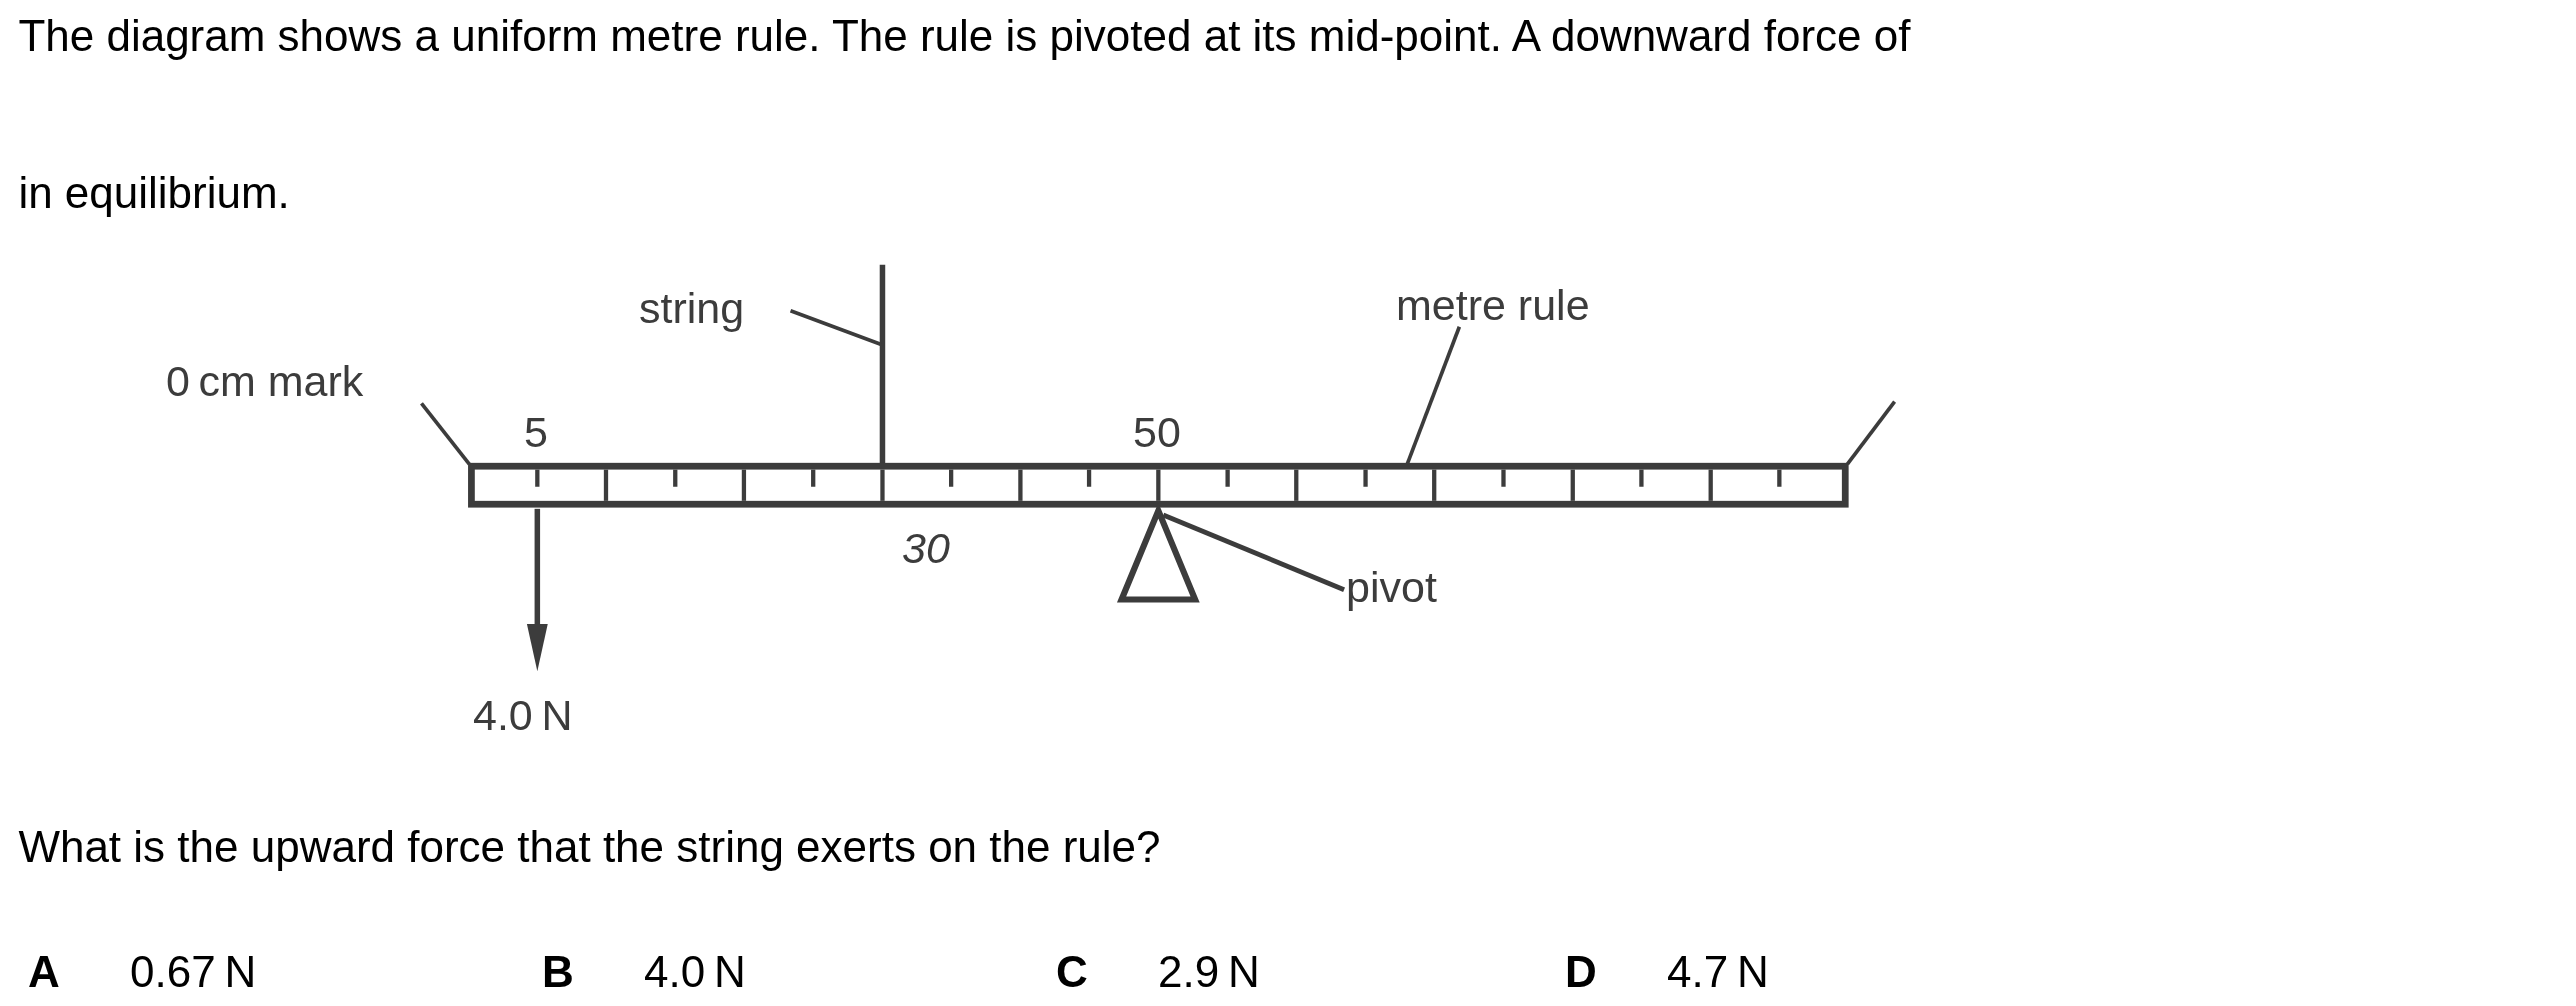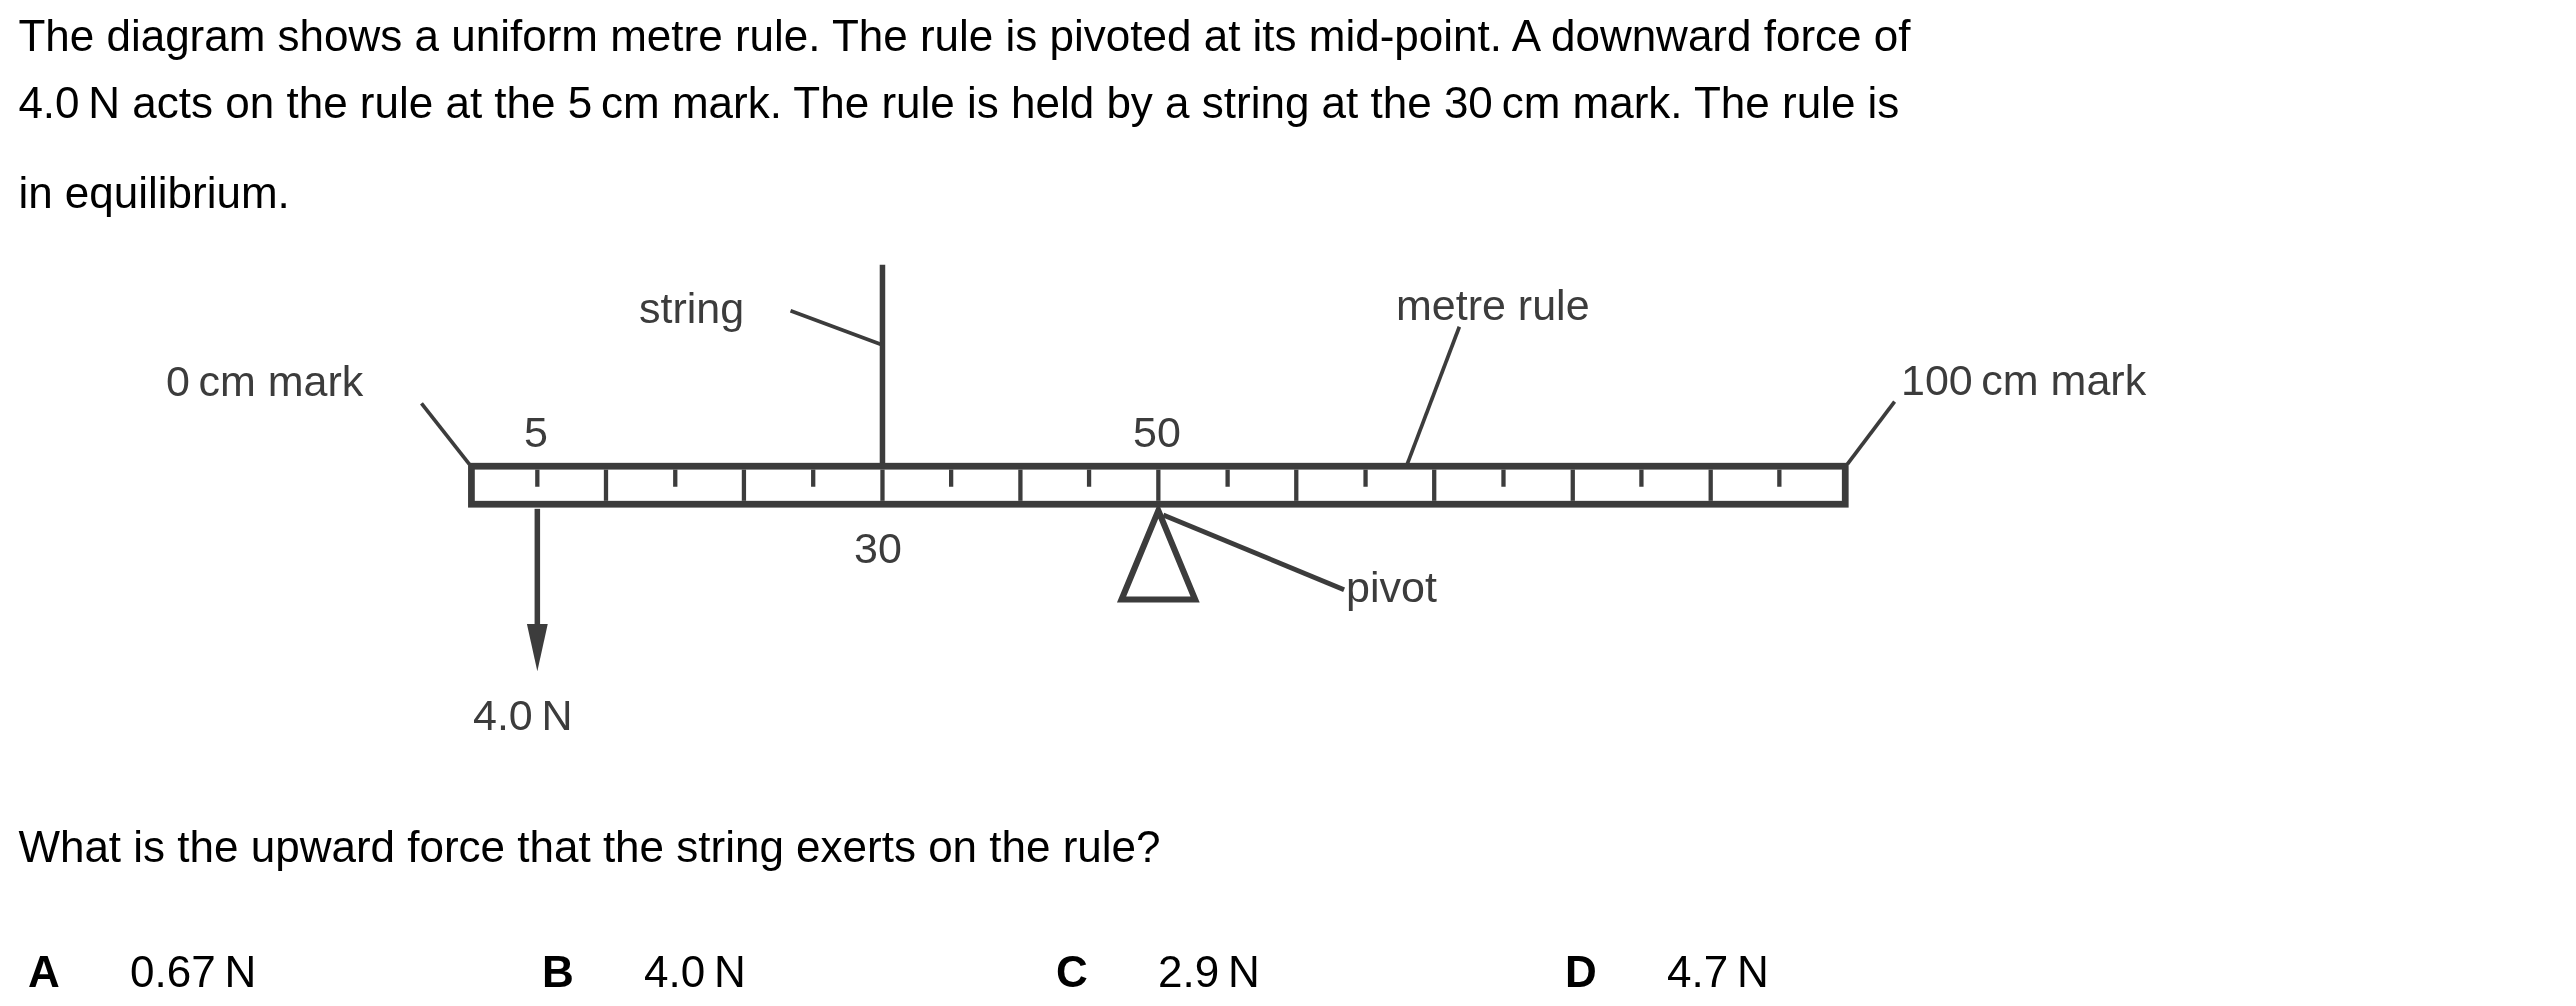--- a/index.html
+++ b/index.html
@@ -42,21 +42,20 @@
     font-size:44px;
     white-space:nowrap;
   }
 </style>
 </head>
 <body>
 
 <div class="page">
 
   <div class="txtline" style="left:18.4px;top:11px;">The diagram shows a uniform metre rule. The rule is pivoted at its mid-point. A downward force of</div>
-  <div class="txtline" style="left:18.4px;top:78px;">4.0 N acts on the rule at the 5 cm mark. The rule is held by a string at the 30 cm mark. The rule is</div>
   <div class="txtline" style="left:18.4px;top:144px;margin-top:24px;">in equilibrium.</div>
 
   <svg class="diagram-svg" viewBox="0 0 4201 1641" xmlns="http://www.w3.org/2000/svg">
 
     <line x1="1439" y1="432" x2="1439" y2="824" stroke="#3c3c3c" stroke-width="9"></line>
 
     <rect x="768.5" y="760.5" width="2241" height="62" fill="#ffffff" stroke="#3c3c3c" stroke-width="11"></rect>
 
     <g stroke="#3c3c3c" stroke-width="7">
       <line x1="988" y1="766" x2="988" y2="817"></line>
@@ -91,24 +90,23 @@
     <line x1="1289" y1="507" x2="1437" y2="562" stroke="#3c3c3c" stroke-width="6"></line>
     <line x1="2380" y1="533" x2="2295" y2="757" stroke="#3c3c3c" stroke-width="6"></line>
     <line x1="687" y1="658" x2="765" y2="757" stroke="#3c3c3c" stroke-width="6"></line>
     <line x1="3090" y1="655" x2="3013" y2="757" stroke="#3c3c3c" stroke-width="6"></line>
     <line x1="1897" y1="840" x2="2192" y2="962" stroke="#3c3c3c" stroke-width="8"></line>
   </svg>
 
   <div class="dlabel" style="left:639px;top:284px;">string</div>
   <div class="dlabel" style="left:1396px;top:281px;">metre rule</div>
   <div class="dlabel" style="left:166px;top:357px;">0 cm mark</div>
-  <div class="dlabel" style="left:1901px;top:356px;">100 cm mark</div>
   <div class="dlabel" style="left:524px;top:408px;">5</div>
   <div class="dlabel" style="left:1133px;top:408px;">50</div>
-  <div class="dlabel" style="left:854px;top:524px;">30</div>
+  <div class="dlabel" style="left:902px;top:524px;font-style:italic;">30</div>
   <div class="dlabel" style="left:1346px;top:563px;">pivot</div>
   <div class="dlabel" style="left:473px;top:691px;">4.0 N</div>
 
   <div class="txtline" style="left:18.4px;top:822px;">What is the upward force that the string exerts on the rule?</div>
 
   <div>
     <span class="opt-letter" style="left:28px;top:947px;">A</span>
     <span class="opt-value" style="left:130px;top:947px;">0.67 N</span>
     <span class="opt-letter" style="left:542px;top:947px;">B</span>
     <span class="opt-value" style="left:644px;top:947px;">4.0 N</span>

